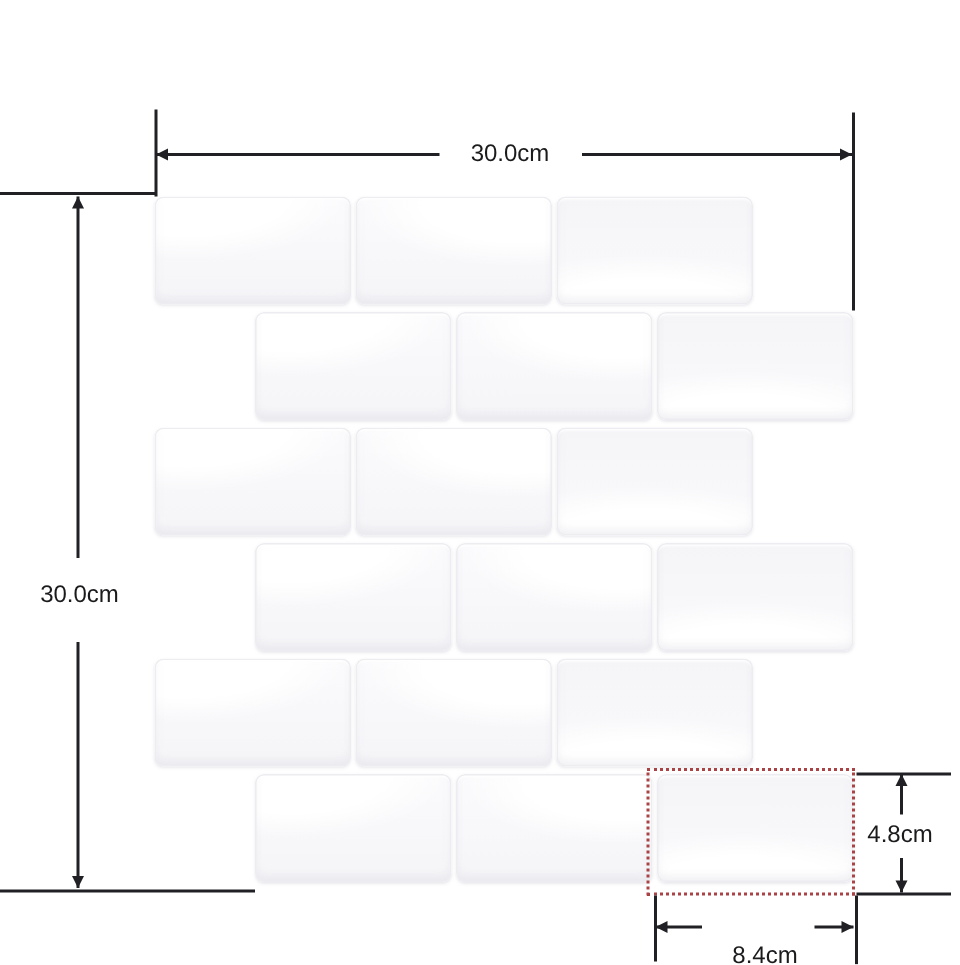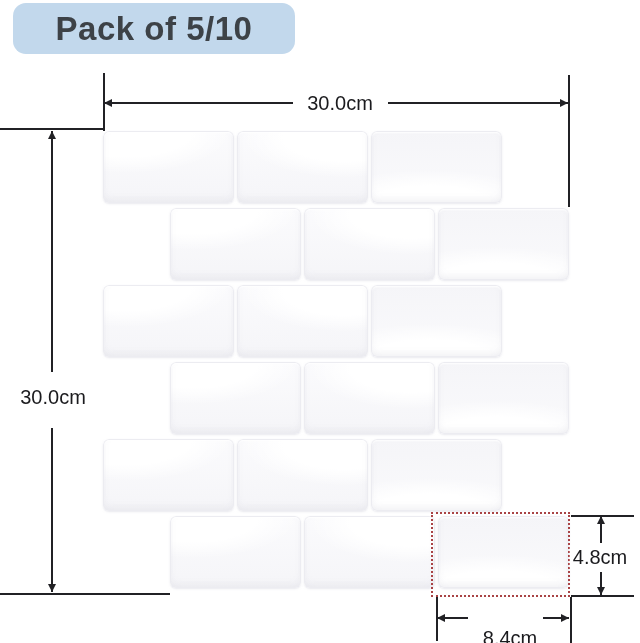--- a/index.html
+++ b/index.html
@@ -26,21 +26,21 @@
   
   .hline{position:absolute;height:1.5px;background:var(--line);}
   .vline{position:absolute;width:1.5px;background:var(--line);}
   .arr{position:absolute;width:0;height:0;border:solid transparent;}
   .arr.left {border-width:4px 8px 4px 0;border-right-color:var(--line);}
   .arr.right{border-width:4px 0 4px 8px;border-left-color:var(--line);}
   .arr.up   {border-width:0 4px 8px 4px;border-bottom-color:var(--line);}
   .arr.down {border-width:8px 4px 0 4px;border-top-color:var(--line);}
   .dim-label{
     position:absolute;transform:translate(-50%,-50%);
-    font-size:20px;color:#1b1b1e;white-space:nowrap;background:#fff;padding:0 3px;
+    font-size:16px;color:#1b1b1e;white-space:nowrap;background:#fff;padding:0 3px;
   }
   
   .tile{
     position:absolute;border-radius:6px;
     background:
       radial-gradient(130% 95% at 18% 0%, #ffffff 38%, rgba(255,255,255,0) 62%),
       linear-gradient(180deg,#fbfbfd 0%,var(--tile-face) 100%);
     box-shadow:
       inset 0 0 0 1px var(--tile-edge),
       inset 0 2px 2px #ffffff,
@@ -60,21 +60,20 @@
   .highlight-box{
     position:absolute;left:431px;top:512px;width:139px;height:85px;
     border:2px dotted var(--highlight);background:transparent;
   }
 </style>
 </head>
 <body>
 
 <div class="canvas">
 
-  <div class="badge">Pack of 5/10</div>
 
   <div>
       <div class="tile" style="left: 103px; top: 131px; width: 131px; height: 72px;"></div>
       <div class="tile v2" style="left: 237px; top: 131px; width: 131px; height: 72px;"></div>
       <div class="tile v3" style="left: 371px; top: 131px; width: 131px; height: 72px;"></div>
       <div class="tile" style="left: 170px; top: 208px; width: 131px; height: 72px;"></div>
       <div class="tile v2" style="left: 304px; top: 208px; width: 131px; height: 72px;"></div>
       <div class="tile v3" style="left: 438px; top: 208px; width: 131px; height: 72px;"></div>
       <div class="tile" style="left: 103px; top: 285px; width: 131px; height: 72px;"></div>
       <div class="tile v2" style="left: 237px; top: 285px; width: 131px; height: 72px;"></div>

